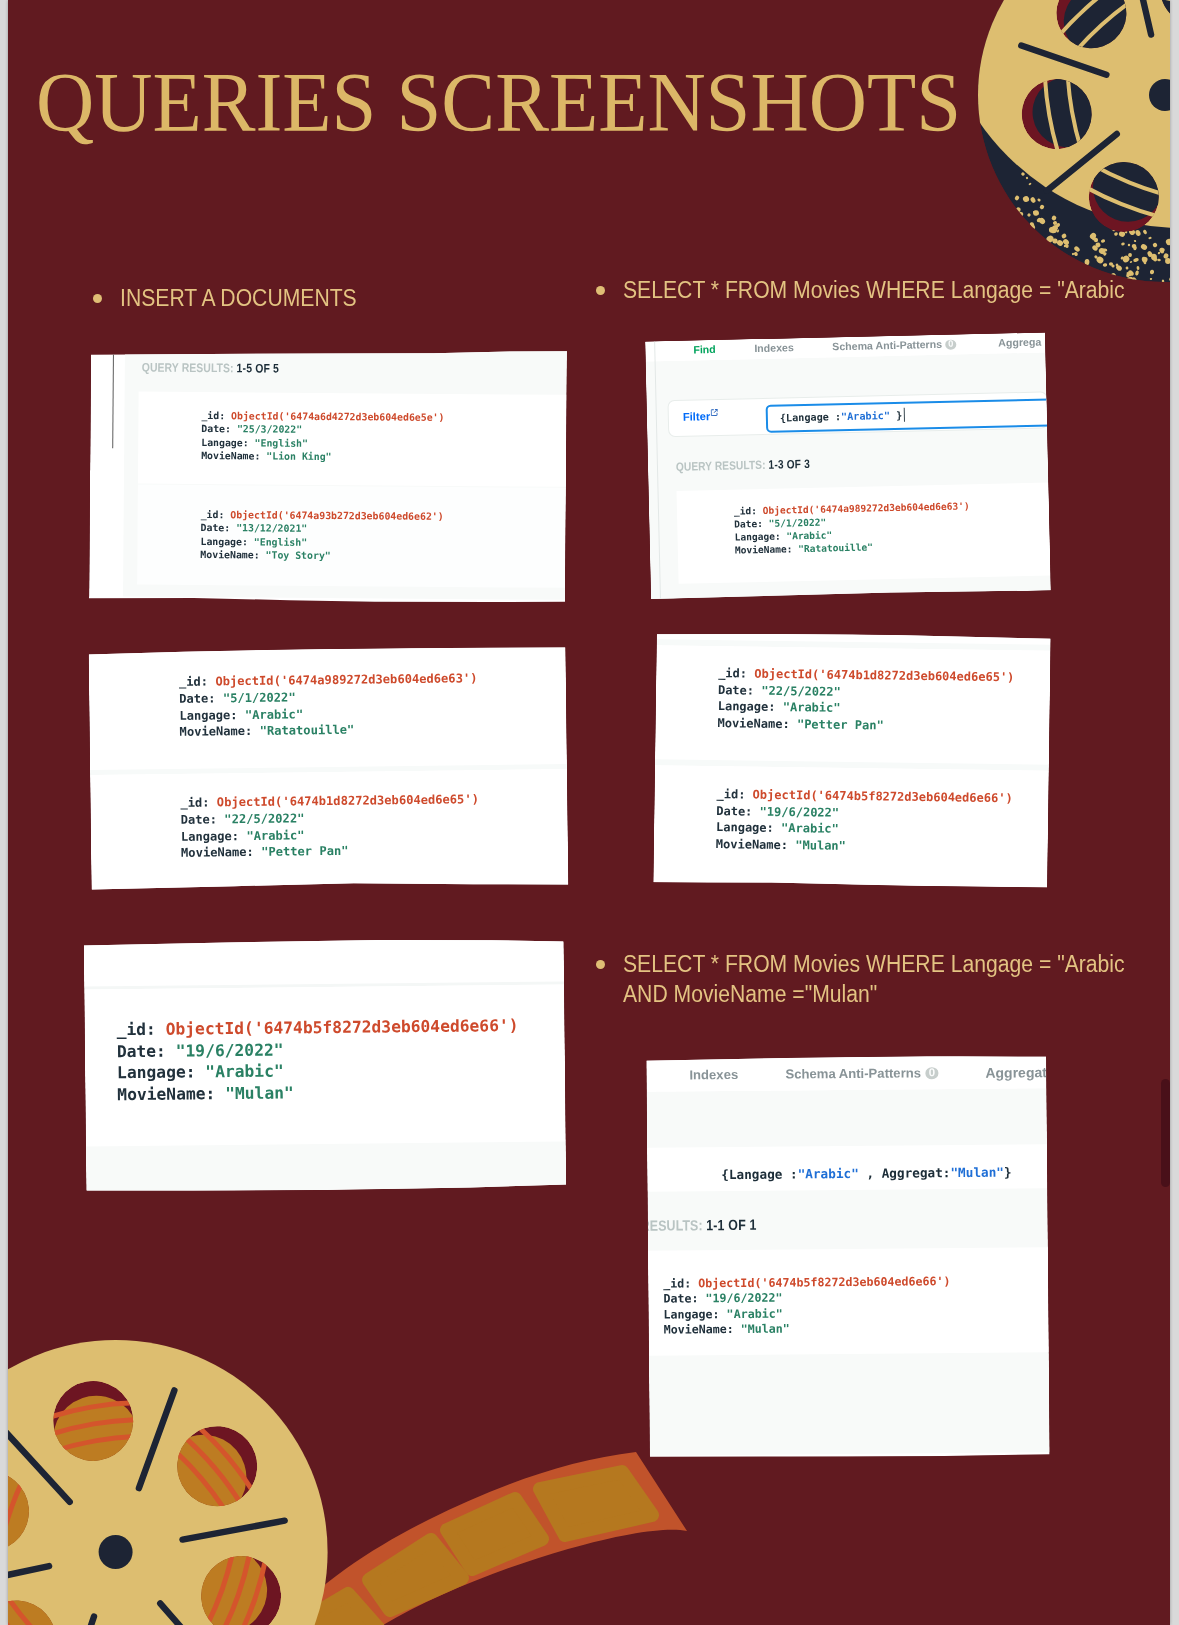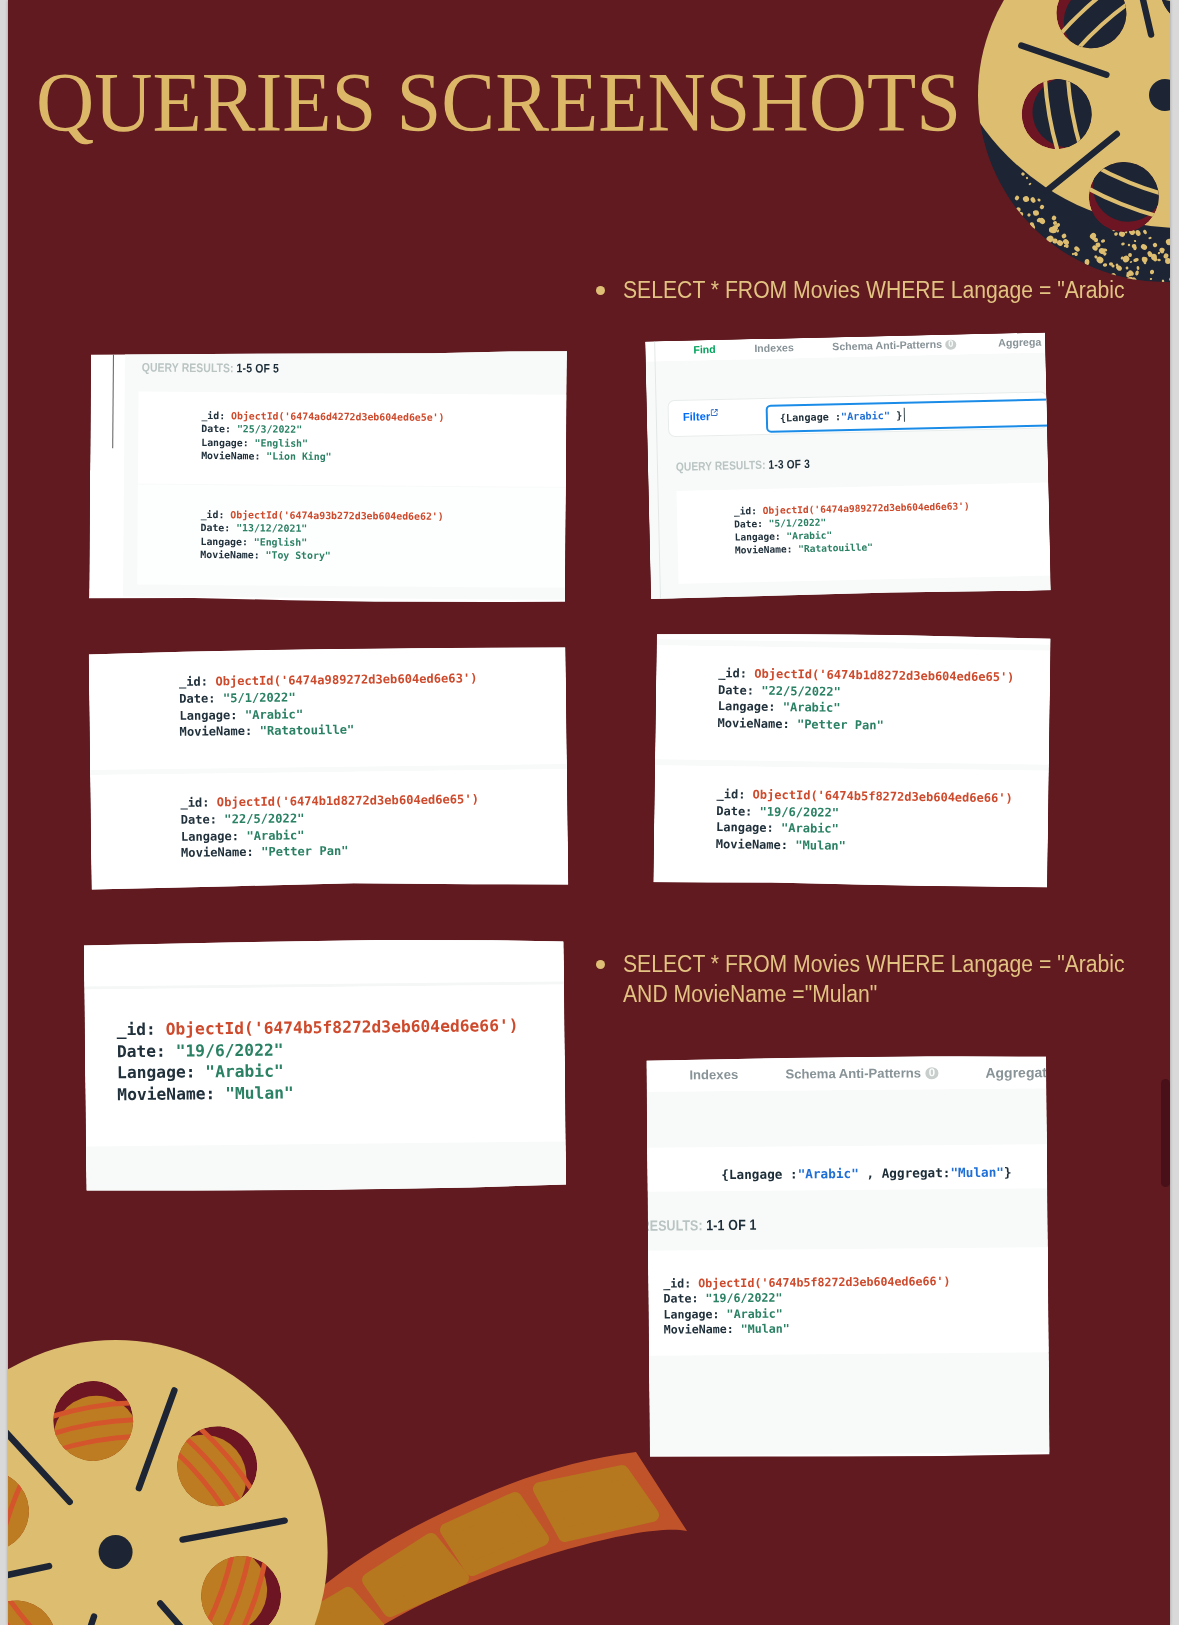--- a/index.html
+++ b/index.html
@@ -403,20 +403,24 @@
 <circle cx="267.0" cy="1511.3" r="300" fill="none" stroke="#d4552c" stroke-width="5"></circle>
 <circle cx="284.0" cy="1511.3" r="300" fill="none" stroke="#d4552c" stroke-width="5"></circle>
 <circle cx="301.0" cy="1511.3" r="300" fill="none" stroke="#d4552c" stroke-width="5"></circle>
 </g>
 <circle cx="107.6" cy="1552" r="17" fill="#1d2434"></circle>
 </g>
 </svg>
 
   <div class="title">QUERIES SCREENSHOTS</div>
 
+  <div class="bullet" style="left:85px;top:284px;">
+    <span class="dot"></span>
+    <span class="txt">INSERT A DOCUMENTS</span>
+  </div>
   <div class="bullet" style="left:588px;top:276px;">
     <span class="dot"></span>
     <span class="txt">SELECT * FROM Movies WHERE Langage = "Arabic</span>
   </div>
   <div class="bullet" style="left:588px;top:950px;">
     <span class="dot"></span>
     <span class="txt">SELECT * FROM Movies WHERE Langage = "Arabic
 AND  MovieName ="Mulan"</span>
   </div>
 

